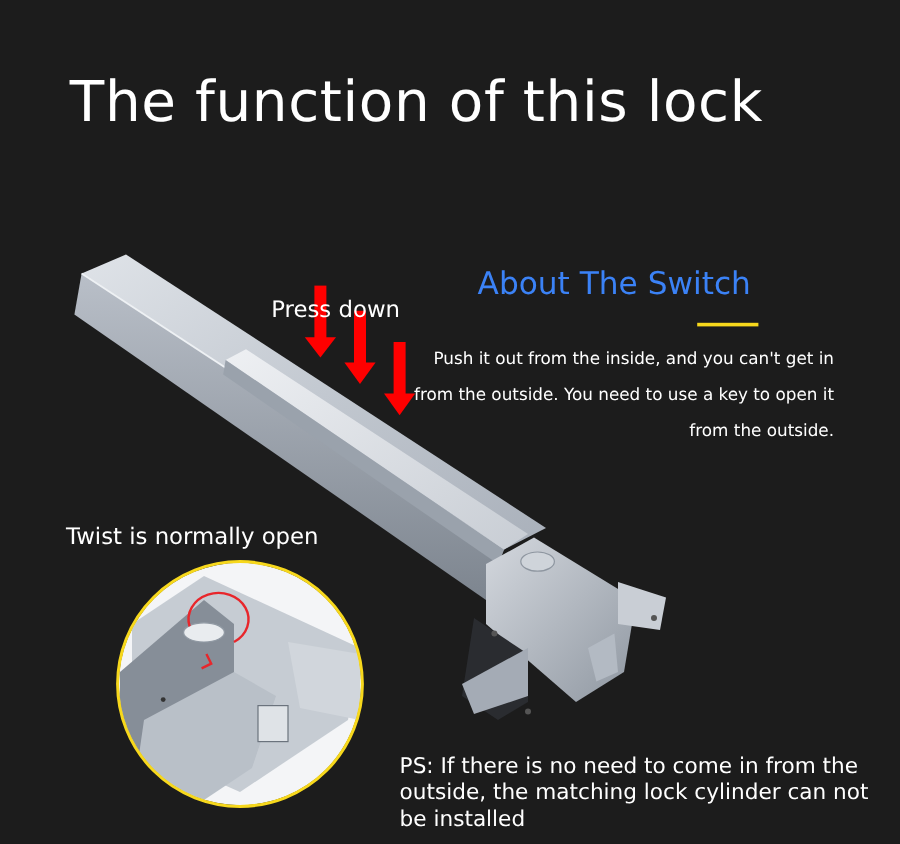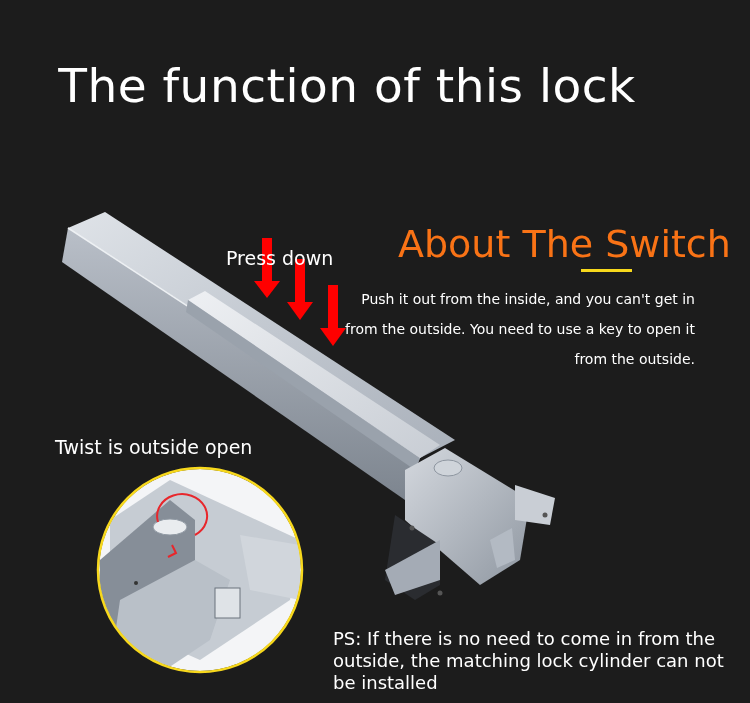--- a/index.html
+++ b/index.html
@@ -1,20 +1,20 @@
 <!DOCTYPE html>
 <html><head>
 <meta charset="utf-8">
 <style>
   html,body{margin:0;padding:0;}
   body{width:750px;height:703px;background:#1c1c1c;position:relative;overflow:hidden;font-family:"DejaVu Sans","Liberation Sans",sans-serif;color:#fff;}
   .abs{position:absolute;}
   .title{left:0;top:58px;width:694px;text-align:center;font-size:47px;font-weight:normal;letter-spacing:0.5px;color:#fff;}
   .press{left:226px;top:207px;font-size:19px;color:#fff;margin-top:40px;}
-  .about{left:398px;top:222px;font-size:38px;color:#f97316;}
+  .about{left:398px;top:222px;font-size:26px;color:#3b82f6;}
   .underline{left:581px;top:269px;width:51px;height:3px;background:#f7d81c;}
   .desc{right:55px;top:284px;width:360px;text-align:right;font-size:14px;line-height:30px;color:#fff;}
   .twist{left:55px;top:436px;font-size:19px;color:#fff;}
   .ps{left:333px;top:628px;width:400px;font-size:18px;line-height:22px;color:#fff;}
   svg{position:absolute;left:0;top:0;}
 </style>
 </head>
 <body>
 
 <svg width="750" height="703" viewBox="0 0 750 703">
@@ -91,15 +91,15 @@
 </svg>
 
 <div class="abs title">The function of this lock</div>
 
 <div class="abs press">Press down</div>
 
 <div class="abs about">About The Switch</div>
 <div class="abs underline"></div>
 <div class="abs desc">Push it out from the inside, and you can't get in from the outside. You need to use a key to open it from the outside.</div>
 
-<div class="abs twist">Twist is outside open</div>
+<div class="abs twist">Twist is normally open</div>
 
 <div class="abs ps">PS: If there is no need to come in from the outside, the matching lock cylinder can not be installed</div>
 
 </body></html>

